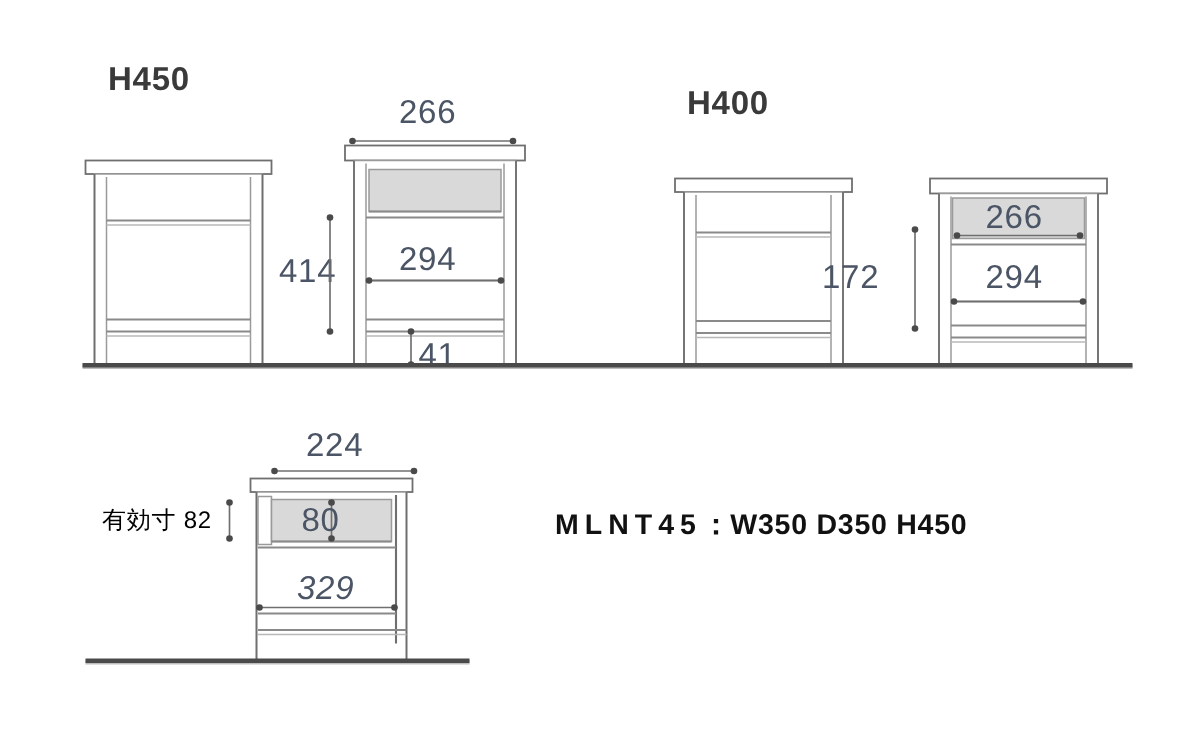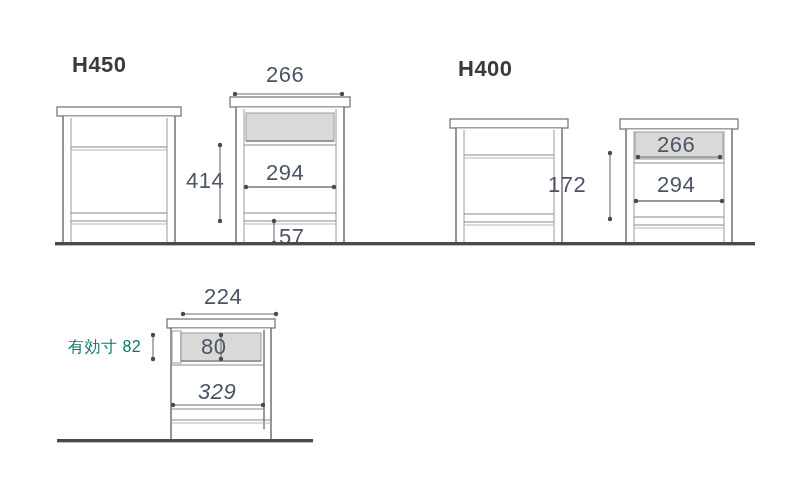--- a/index.html
+++ b/index.html
@@ -27,21 +27,21 @@
   .cab svg{display:block;overflow:visible;}
 
   
   .dim{
     position:absolute;
     font-size:22px;
     color:#4b5565;
     white-space:nowrap;
     letter-spacing:0.5px;
   }
-  .dim.jp{font-size:16px;color:#0f766e;}
+  .dim.jp{font-size:16px;color:#000000;}
 
   
   .spec{
     position:absolute;
     font-weight:bold;
     color:#111111;
     white-space:nowrap;
     font-size:19px;
   }
   .spec .code{letter-spacing:4px;}
@@ -54,21 +54,21 @@
     background:#4a4a4a;
     height:3px;
     box-shadow:0 1px 0 #bdbdbd;
   }
 </style>
 </head>
 <body>
 
 <div id="stage">
 
-  <div class="section-title" style="left:72px;top:52px;">H450</div>
+  <div class="section-title" style="left:72px;top:40px;">H450</div>
 
   <div class="section-title" style="left:458px;top:56px;">H400</div>
 
   <div class="cab" style="left:55px;top:105px;">
     <svg width="130" height="140" viewBox="0 0 130 140">
 
       <rect x="2" y="2" width="124" height="9" fill="#ffffff" stroke="#6f6f6f" stroke-width="1.2"></rect>
 
       <rect x="8" y="11" width="112" height="128" fill="#ffffff" stroke="#9a9a9a" stroke-width="1"></rect>
 
@@ -131,21 +131,21 @@
       <line x1="18" y1="92" x2="106" y2="92" stroke="#6f6f6f" stroke-width="1.1"></line>
       <circle cx="18" cy="92" r="2.2" fill="#4a4a4a"></circle>
       <circle cx="106" cy="92" r="2.2" fill="#4a4a4a"></circle>
 
       <line x1="46" y1="126" x2="46" y2="148" stroke="#6f6f6f" stroke-width="1.1"></line>
       <circle cx="46" cy="126" r="2.2" fill="#4a4a4a"></circle>
       <circle cx="46" cy="148" r="2.2" fill="#4a4a4a"></circle>
     </svg>
   </div>
   <div class="dim" style="left:266px;top:160px;">294</div>
-  <div class="dim" style="left:279px;top:224px;">57</div>
+  <div class="dim" style="left:279px;top:224px;">41</div>
 
   <div class="cab" style="left:448px;top:117px;">
     <svg width="122" height="128" viewBox="0 0 122 128">
       <rect x="2" y="2" width="118" height="9" fill="#ffffff" stroke="#6f6f6f" stroke-width="1.2"></rect>
       <rect x="8" y="11" width="106" height="116" fill="#ffffff" stroke="#9a9a9a" stroke-width="1"></rect>
       <line x1="8" y1="11" x2="8" y2="127" stroke="#6f6f6f" stroke-width="1.2"></line>
       <line x1="16" y1="13" x2="16" y2="127" stroke="#9a9a9a" stroke-width="1"></line>
       <line x1="114" y1="11" x2="114" y2="127" stroke="#6f6f6f" stroke-width="1.2"></line>
       <line x1="106" y1="13" x2="106" y2="127" stroke="#9a9a9a" stroke-width="1"></line>
       <line x1="16" y1="38" x2="106" y2="38" stroke="#8a8a8a" stroke-width="1.2"></line>
@@ -243,15 +243,18 @@
       <line x1="12" y1="92" x2="104" y2="92" stroke="#8a8a8a" stroke-width="1.2"></line>
       <line x1="12" y1="103" x2="111" y2="103" stroke="#8a8a8a" stroke-width="1.2"></line>
       <line x1="12" y1="106" x2="111" y2="106" stroke="#b8b8b8" stroke-width="1"></line>
     </svg>
   </div>
   <div class="dim" style="left:201px;top:334px;text-align:right;">80</div>
   <div class="dim" style="left:198px;top:379px;font-style:italic;">329</div>
 
   <div class="floor" style="left:57px;top:439px;width:256px;"></div>
 
+  <div class="spec" style="left:370px;top:337px;">
+    <span class="code">MLNT45</span><span class="sep">：</span><span class="val">W350 D350 H450</span>
+  </div>
 
 
 </div>
 
 </body></html>

